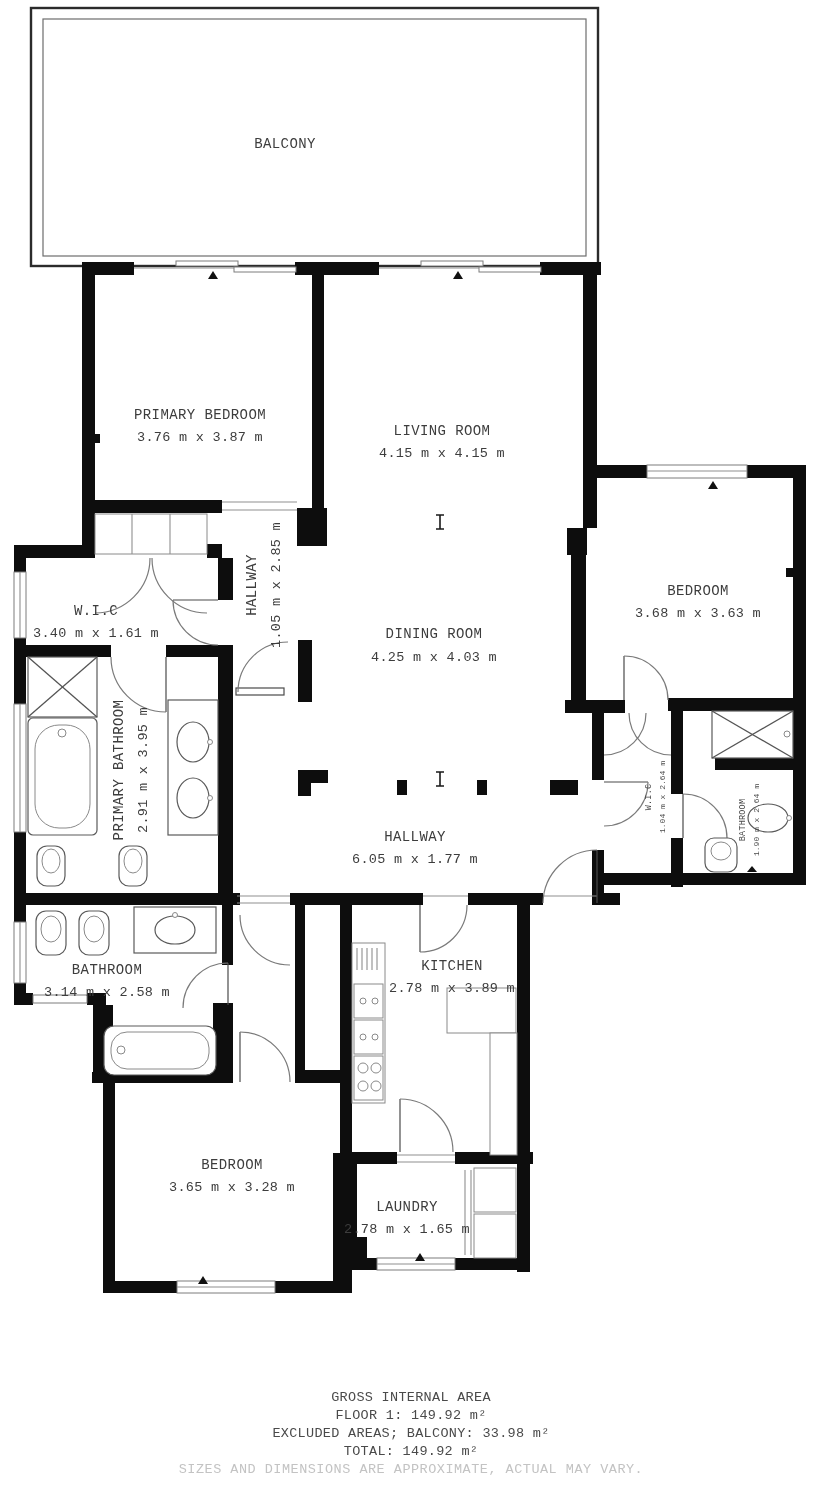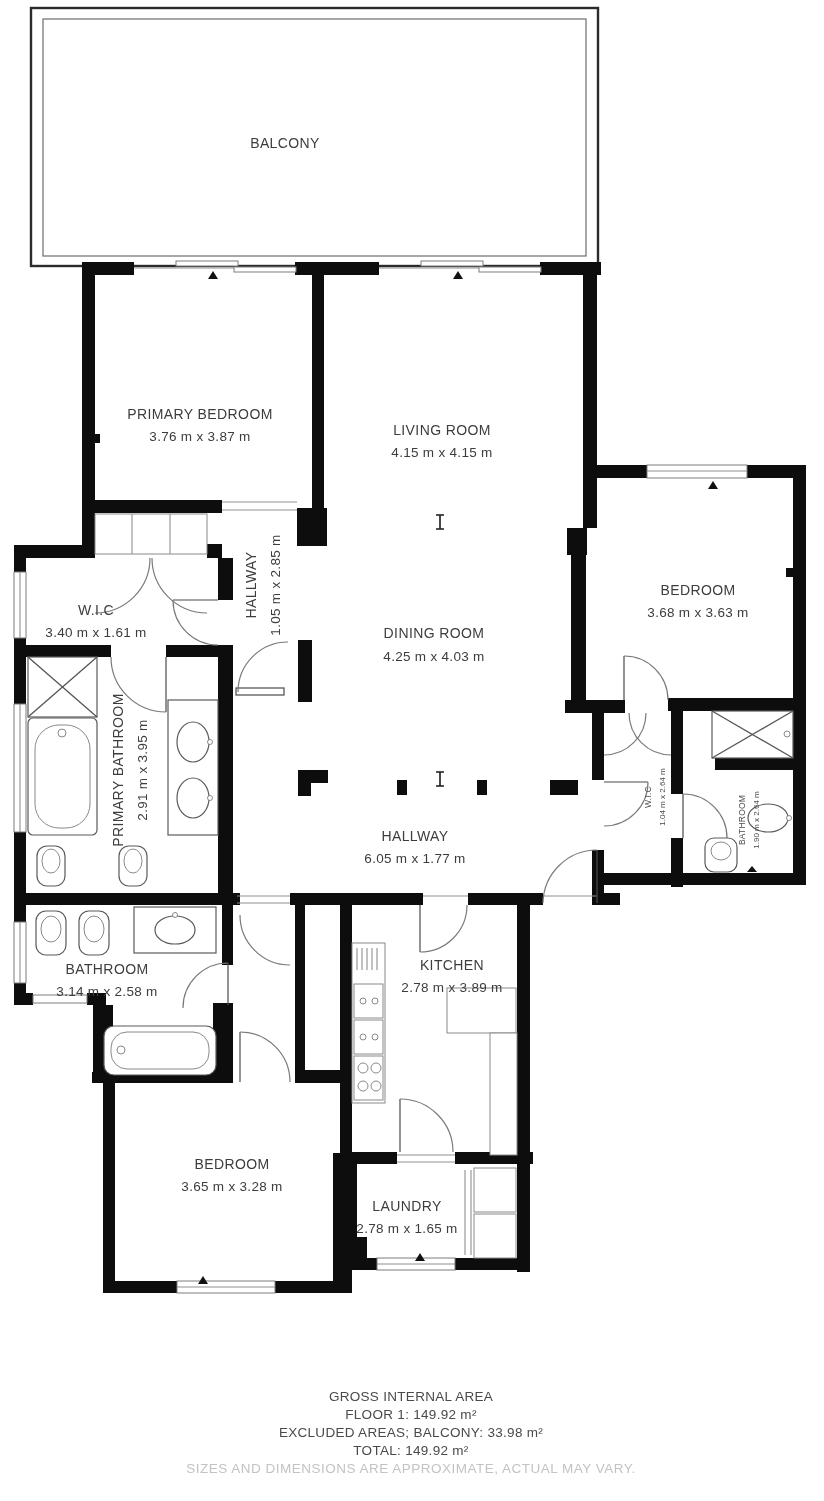--- a/index.html
+++ b/index.html
@@ -1,17 +1,17 @@
 <!DOCTYPE html>
 <html><head>
 <meta charset="utf-8">
 <style>
   html,body{margin:0;padding:0;background:#ffffff;}
   .page{position:relative;width:824px;height:1501px;background:#ffffff;overflow:hidden;
-        font-family:Liberation Sans, sans-serif;}
+        font-family:Liberation Mono, monospace;}
   svg{display:block}
   .wall{fill:#0d0d0d;stroke:none}
   .thin{fill:none;stroke:#555;stroke-width:1.3}
   .thinlight{fill:none;stroke:#8f8f8f;stroke-width:1.1}
   .fixture{fill:#ffffff;stroke:#5a5a5a;stroke-width:1.2}
   .fixture-light{fill:#ffffff;stroke:#8a8a8a;stroke-width:1}
   .door{fill:none;stroke:#7a7a7a;stroke-width:1.2}
   .leaf{fill:#ffffff;stroke:#4a4a4a;stroke-width:1.2}
   .win{fill:#ffffff;stroke:#7d7d7d;stroke-width:1}
   .marker{fill:#111111}

